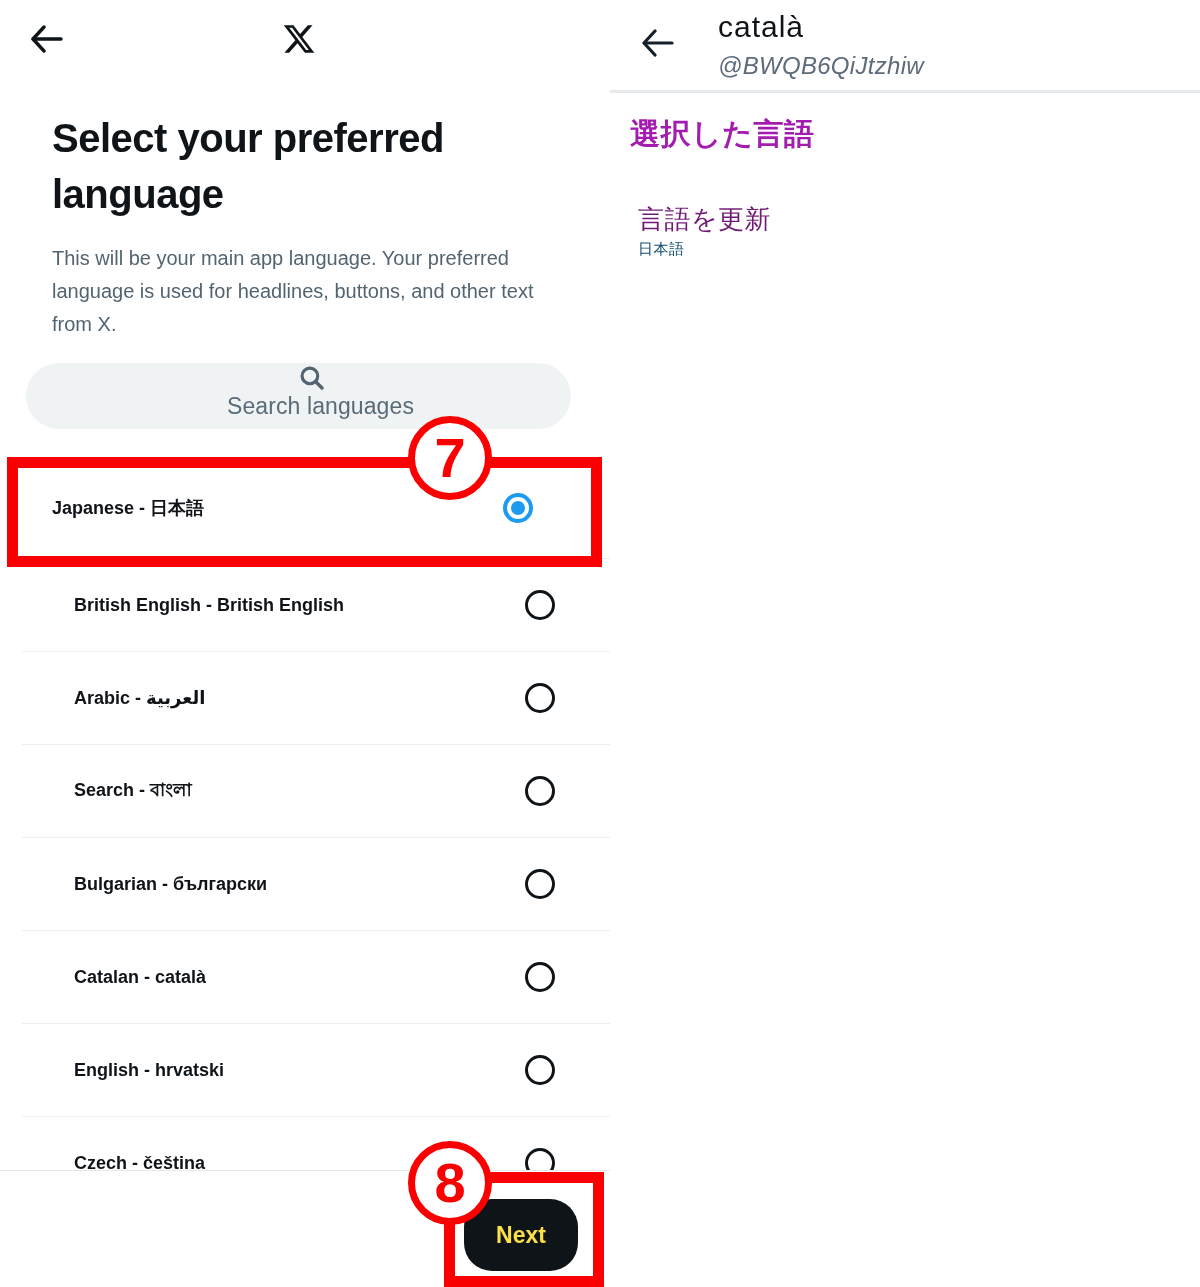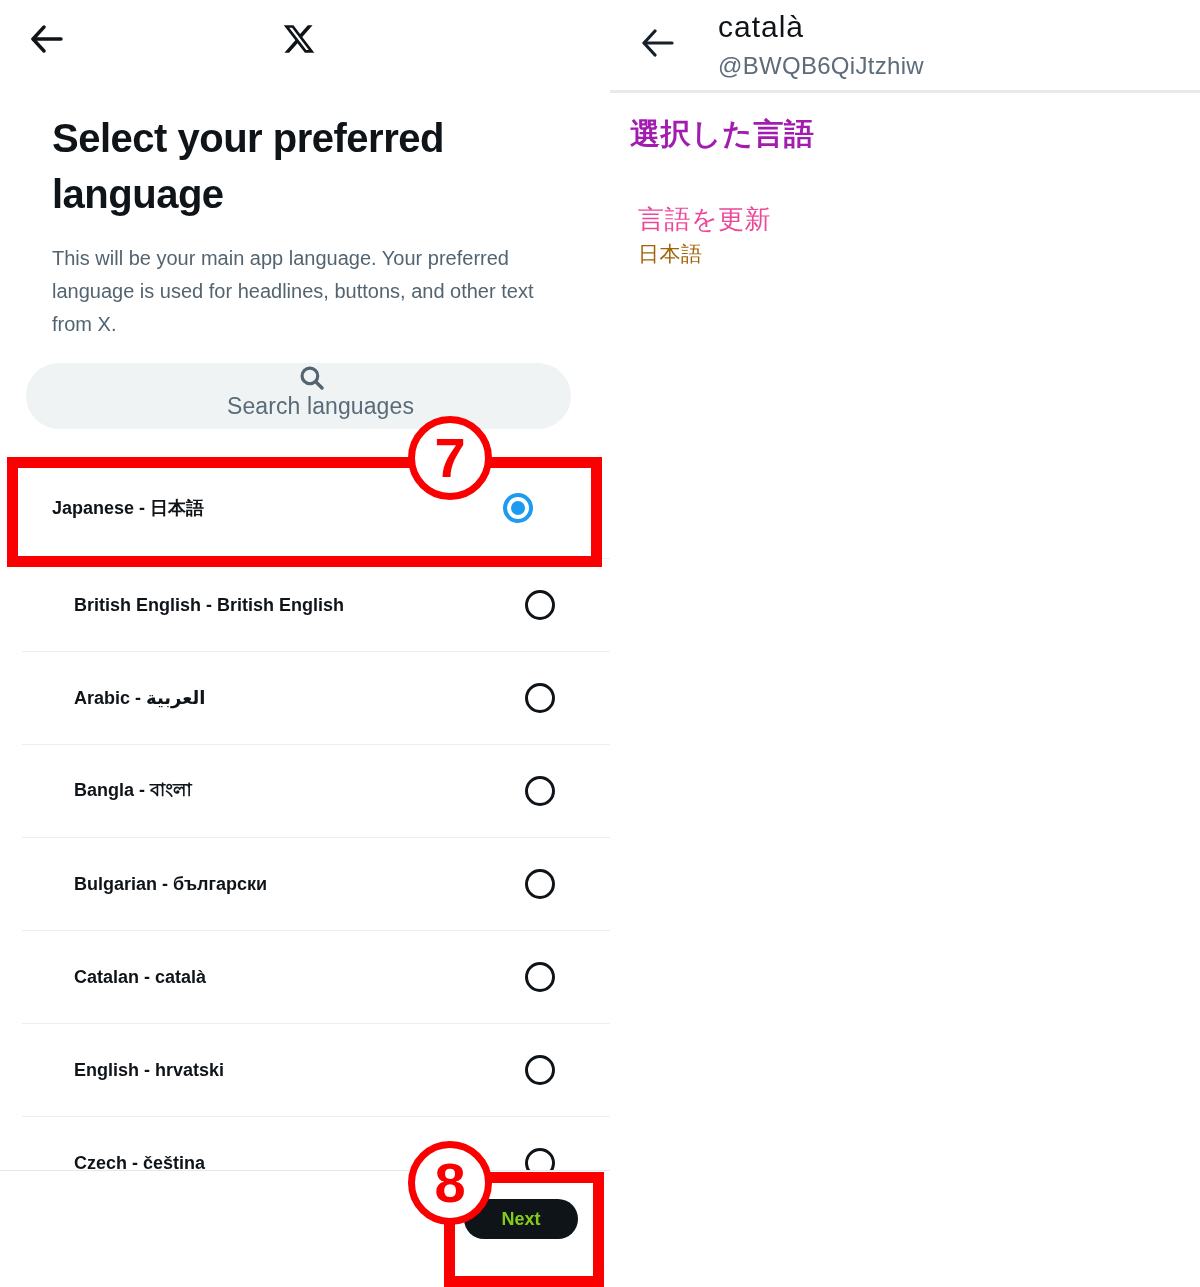--- a/index.html
+++ b/index.html
@@ -185,25 +185,25 @@
     top: 1171px;
     width: 610px;
     height: 116px;
     background: #ffffff;
   }
   .next-btn {
     position: absolute;
     left: 464px;
     top: 1199px;
     width: 114px;
-    height: 40px;
+    height: 72px;
     border-radius: 28px;
     background: #0f1419;
-    color: #84cc16;
-    font-size: 18px;
+    color: #fde047;
+    font-size: 23px;
     font-weight: 700;
     display: flex;
     align-items: center;
     justify-content: center;
     border: none;
     cursor: pointer;
     font-family: "Liberation Sans", "DejaVu Sans", sans-serif;
     z-index: 6;
   }
 
@@ -237,20 +237,21 @@
     letter-spacing: 1px;
   }
   .r-handle {
     position: absolute;
     left: 108px;
     top: 52px;
     font-size: 24px;
     font-weight: 400;
     color: #5d6b7a;
     letter-spacing: 0.3px;
+    font-style: italic;
   }
   .r-rule {
     position: absolute;
     left: 0;
     top: 90px;
     width: 590px;
     height: 3px;
     background: #e7eaec;
   }
   .r-section-title {
@@ -261,30 +262,30 @@
     font-weight: 700;
     color: #a21caf;
     letter-spacing: 0.5px;
   }
   .r-item-label {
     position: absolute;
     left: 28px;
     top: 202px;
     font-size: 26px;
     font-weight: 400;
-    color: #ec4899;
+    color: #701a75;
     letter-spacing: 0.5px;
   }
   .r-item-value {
     position: absolute;
     left: 28px;
     top: 240px;
-    font-size: 21px;
-    font-weight: 400;
-    color: #a16207;
+    font-size: 15px;
+    font-weight: 400;
+    color: #0c4a6e;
     letter-spacing: 0.5px;
   }
 
   
   .anno-box {
     position: absolute;
     box-sizing: border-box;
     border: 11px solid #fa0000;
     background: transparent;
     pointer-events: none;
@@ -358,21 +359,21 @@
       </div>
       <div class="lang-row">
         <span class="lang-label">British English - British English</span>
         <span class="radio"></span>
       </div>
       <div class="lang-row">
         <span class="lang-label">Arabic - العربية</span>
         <span class="radio"></span>
       </div>
       <div class="lang-row">
-        <span class="lang-label">Bangla - বাংলা</span>
+        <span class="lang-label">Search - বাংলা</span>
         <span class="radio"></span>
       </div>
       <div class="lang-row">
         <span class="lang-label">Bulgarian - български</span>
         <span class="radio"></span>
       </div>
       <div class="lang-row">
         <span class="lang-label">Catalan - català</span>
         <span class="radio"></span>
       </div>

